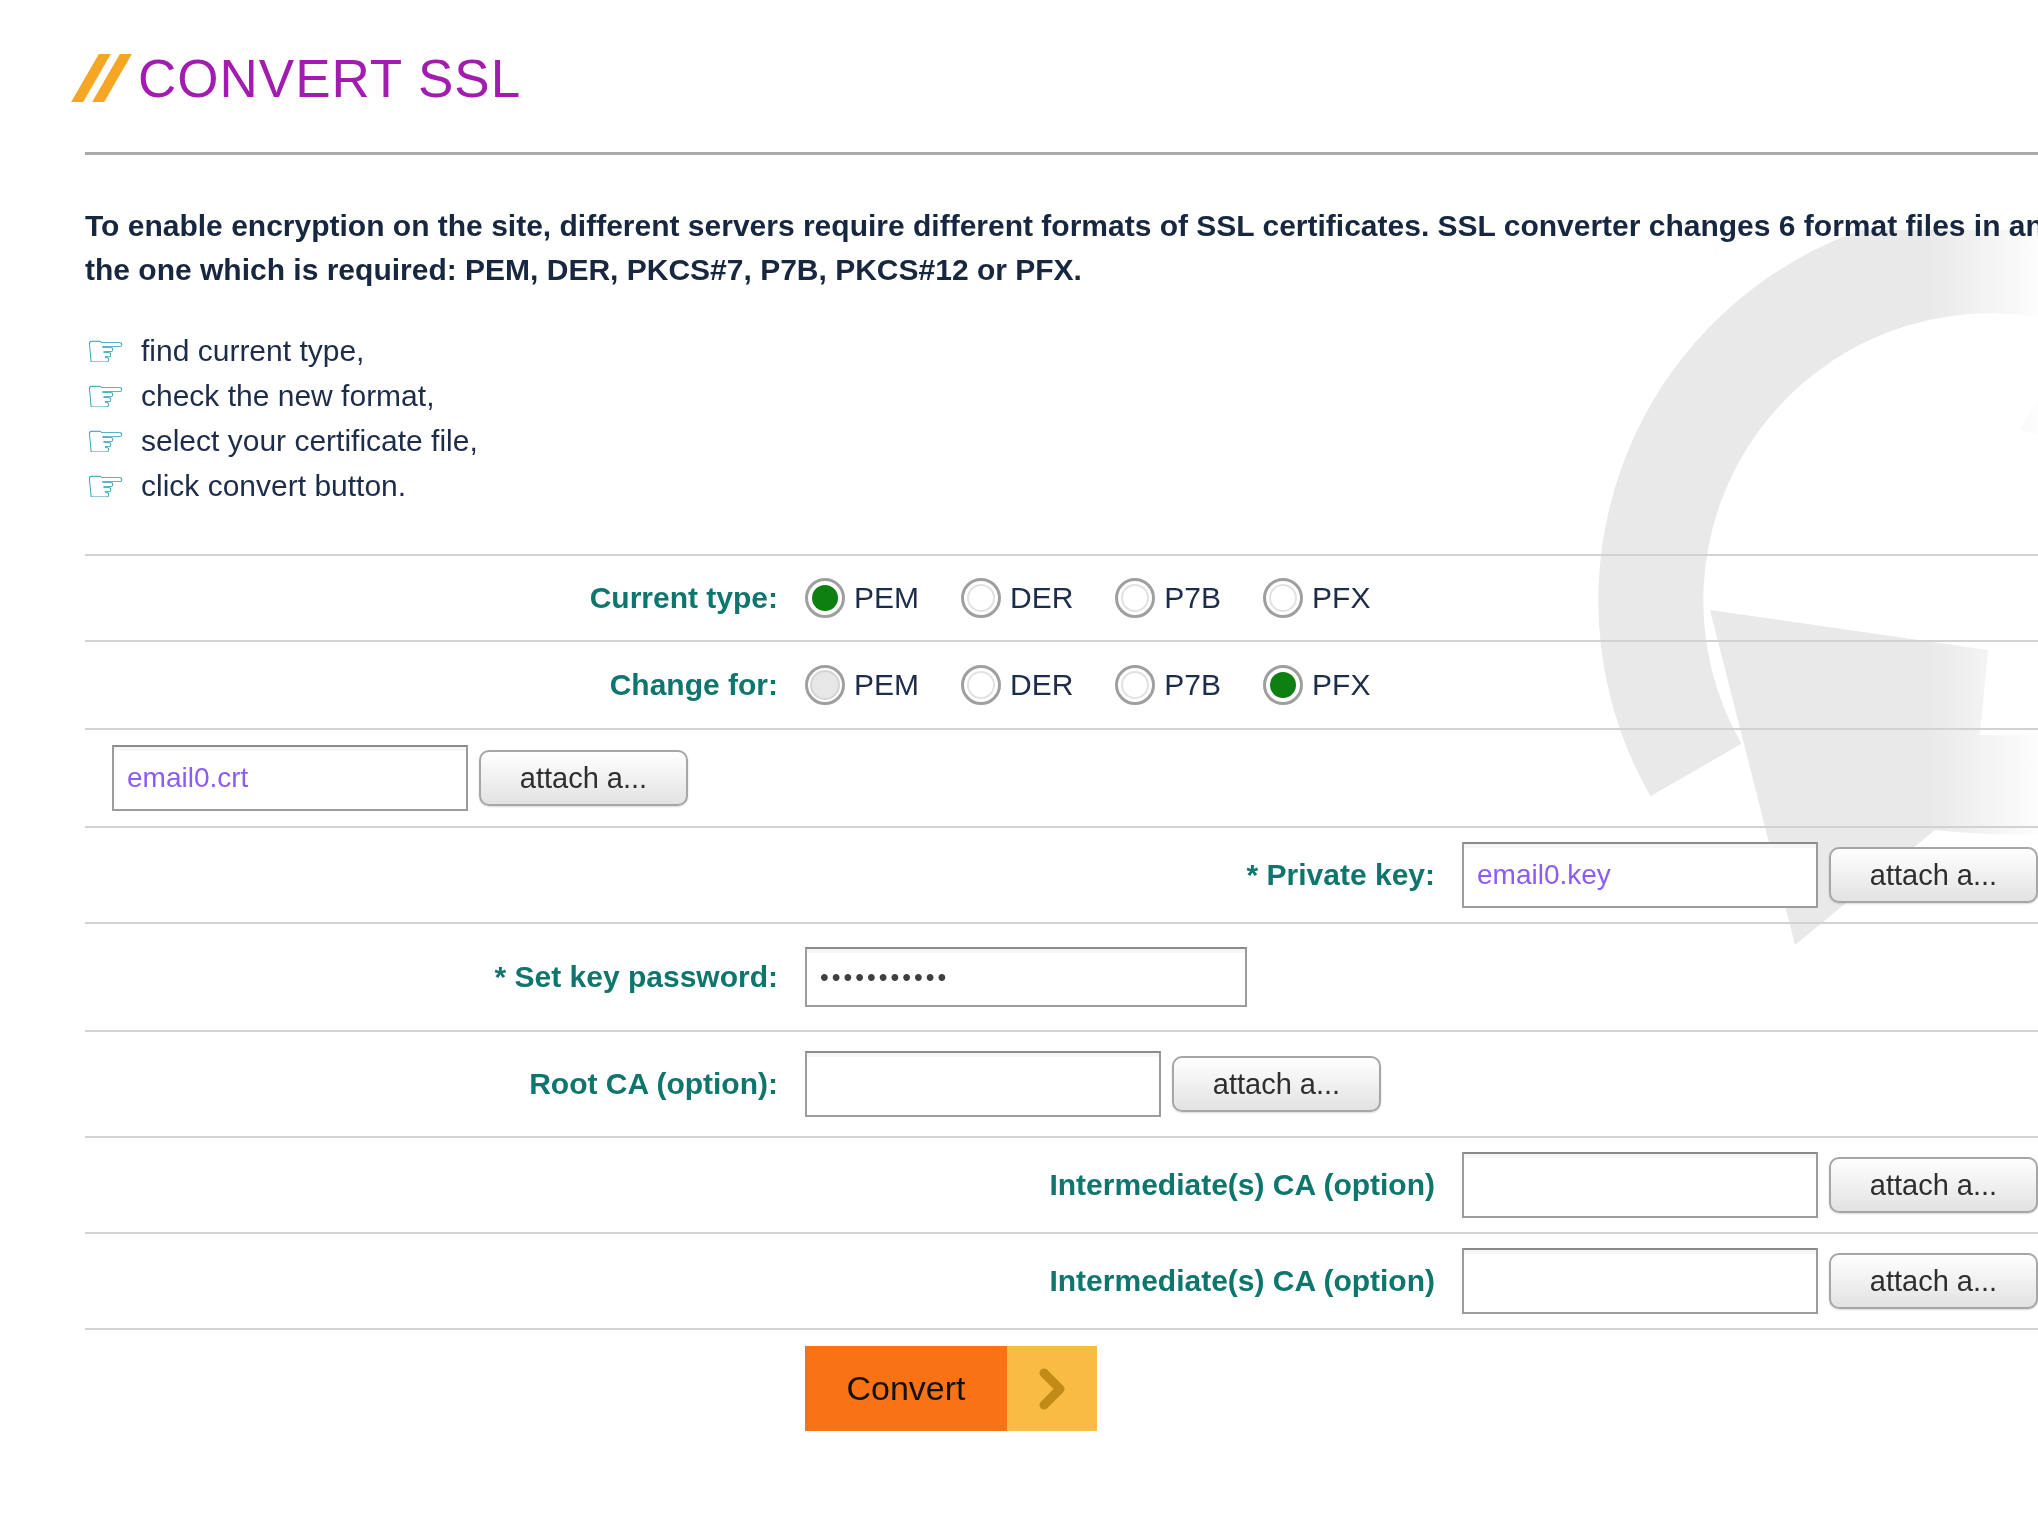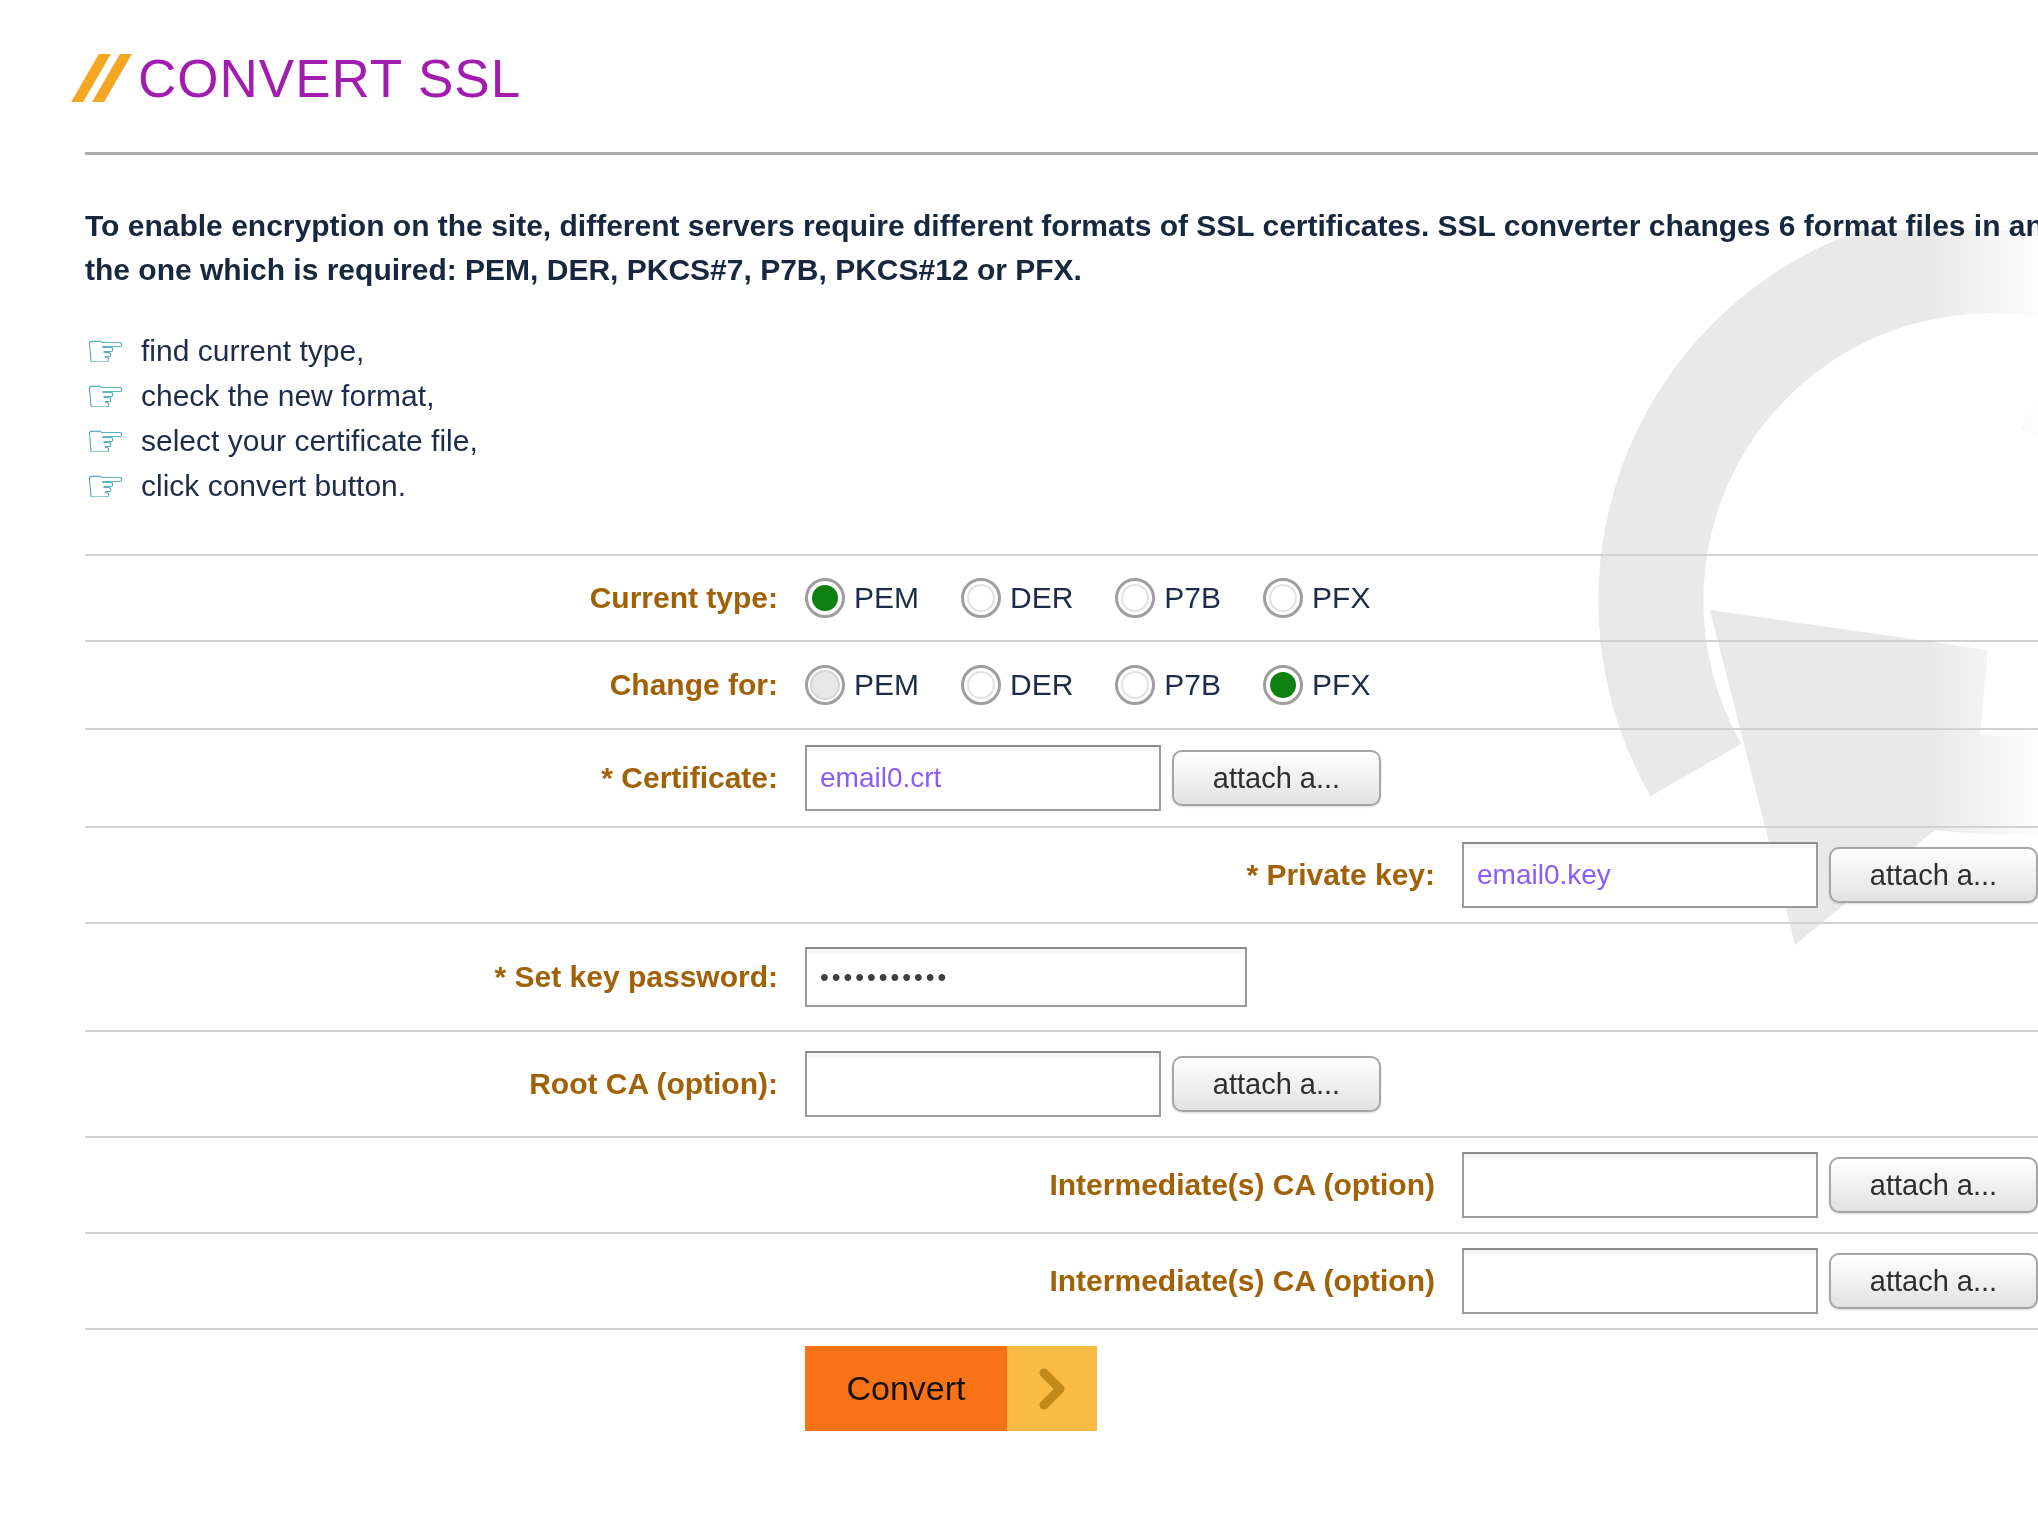--- a/index.html
+++ b/index.html
@@ -34,21 +34,21 @@
   
   .form{margin-top:46px;}
   .frow{display:flex;align-items:center;border-top:2px solid #d2d2d2;}
   .frow.h84{height:84px;}
   .frow.h86{height:86px;}
   .frow.h94{height:94px;justify-content:flex-end;}
   .frow.h96{height:96px;}
   .frow.h104{height:104px;}
   .frow.h106{height:106px;}
   .frow.hbtn{height:136px;align-items:flex-start;padding-top:16px;box-sizing:border-box;}
-  .flabel{width:693px;flex-shrink:0;text-align:right;font-size:30px;font-weight:bold;color:#a16207;}
+  .flabel{width:693px;flex-shrink:0;text-align:right;font-size:30px;font-weight:bold;color:#0f766e;}
   .ffield{margin-left:27px;display:flex;align-items:center;}
   
   .radio-group{display:flex;align-items:center;}
   .radio-opt{display:flex;align-items:center;cursor:pointer;}
   .radio-opt + .radio-opt{margin-left:42px;}
   .radio{width:40px;height:40px;border-radius:50%;border:3px solid #9f9f9f;background:#fff;
     position:relative;box-sizing:border-box;flex-shrink:0;}
   .radio::after{content:'';position:absolute;inset:3px;border-radius:50%;border:2px solid #e2e2e2;}
   .radio.selected::after{inset:4px;border:none;background:#0E7F11;}
   .radio.disabled::after{inset:2px;border:2px solid #d5d5d5;background:#e7e7e7;box-sizing:border-box;}
@@ -168,21 +168,20 @@
           </span>
           <span class="radio-opt">
             <span class="radio selected"></span>
             <span class="radio-label">PFX</span>
           </span>
         </div>
       </div>
     </div>
 
     <div class="frow h96">
-      <div class="flabel">* Certificate:</div>
       <div class="ffield">
         <input type="text" class="file-input" value="email0.crt" style="">
         <button class="attach-btn">attach a...</button>
       </div>
     </div>
 
     <div class="frow h94">
       <div class="flabel">* Private key:</div>
       <div class="ffield">
         <input type="text" class="file-input" value="email0.key" style="">

